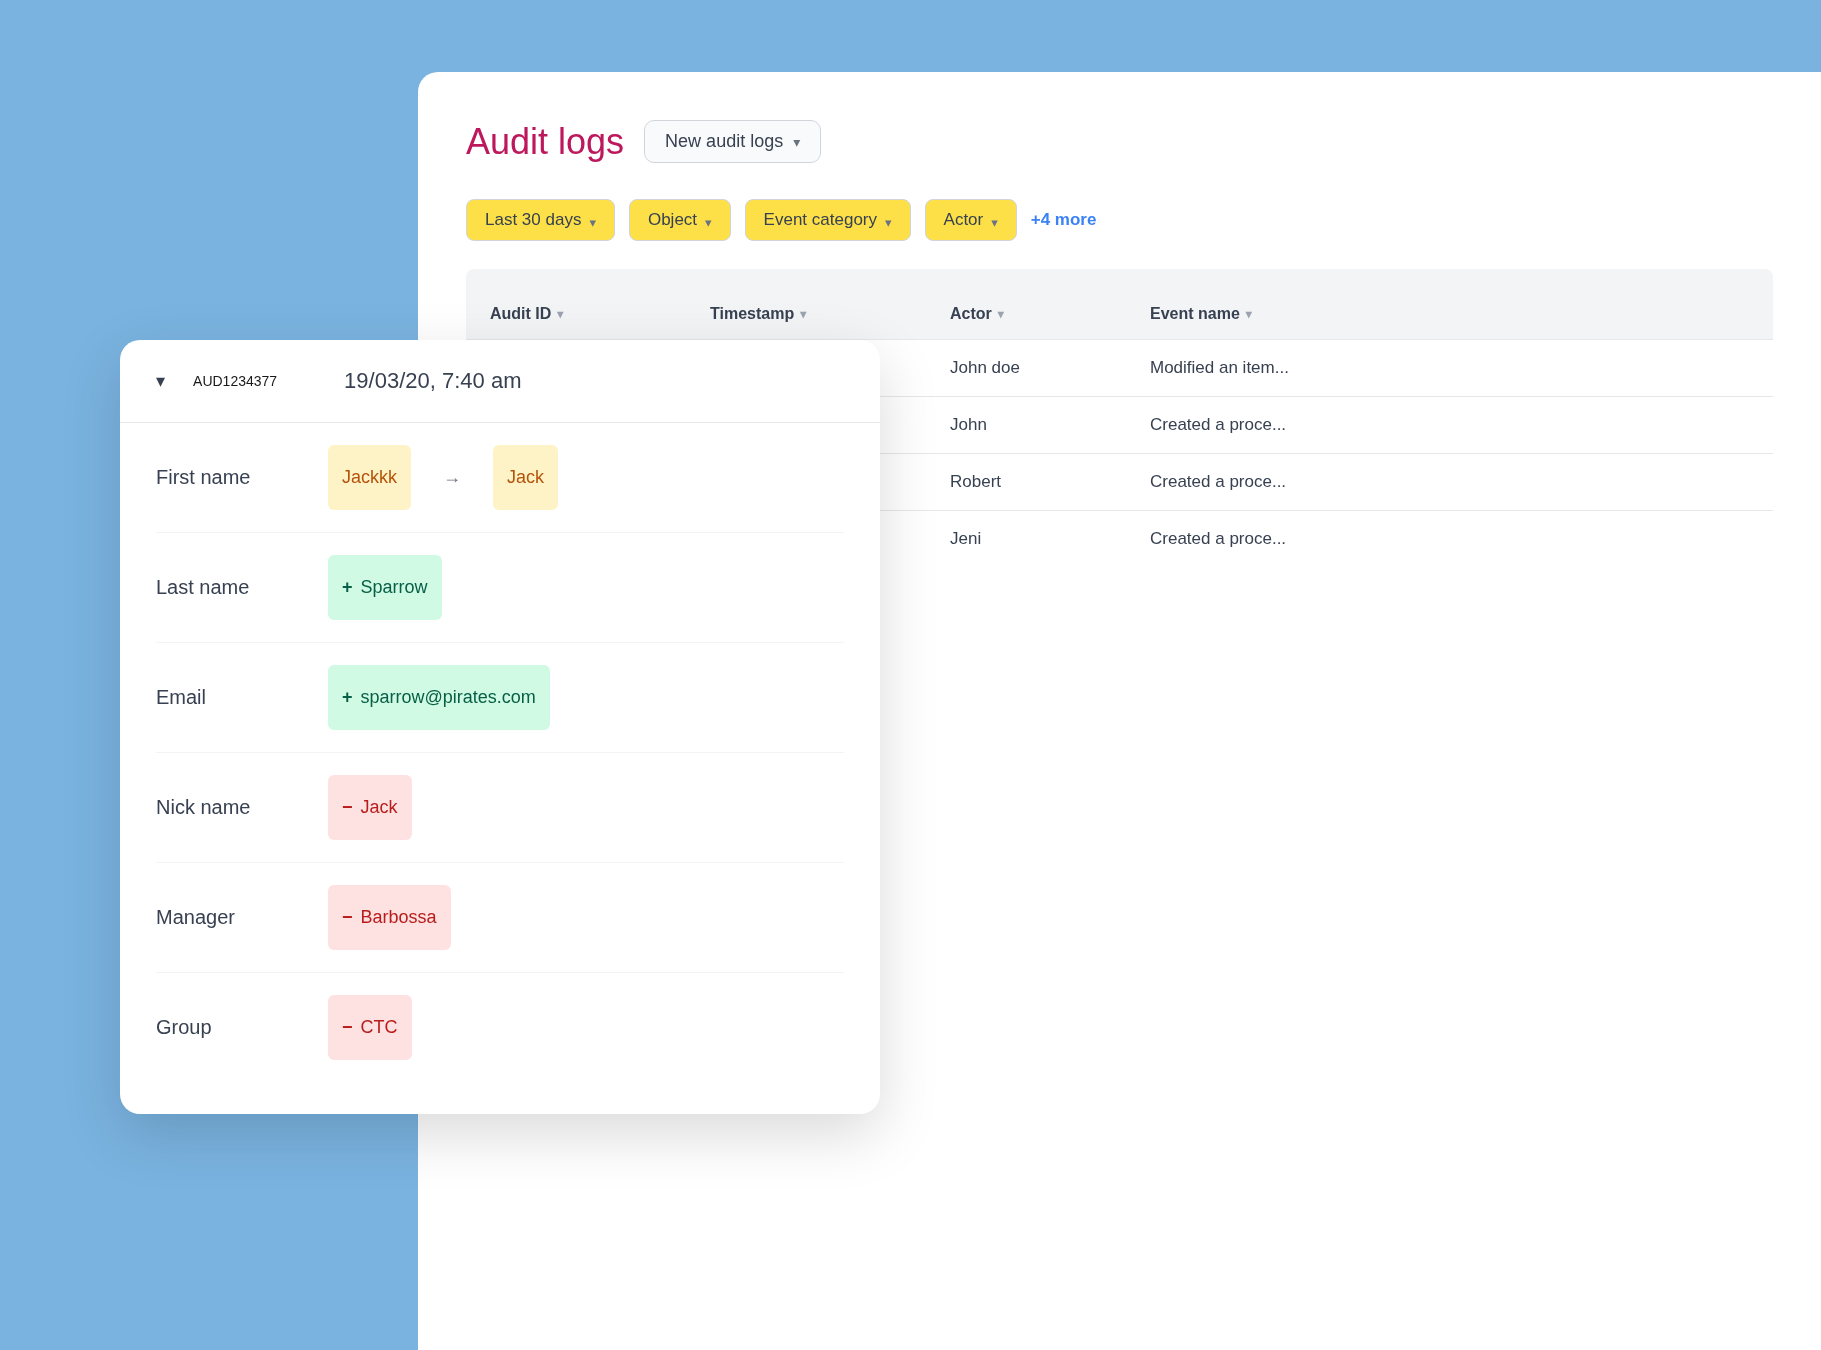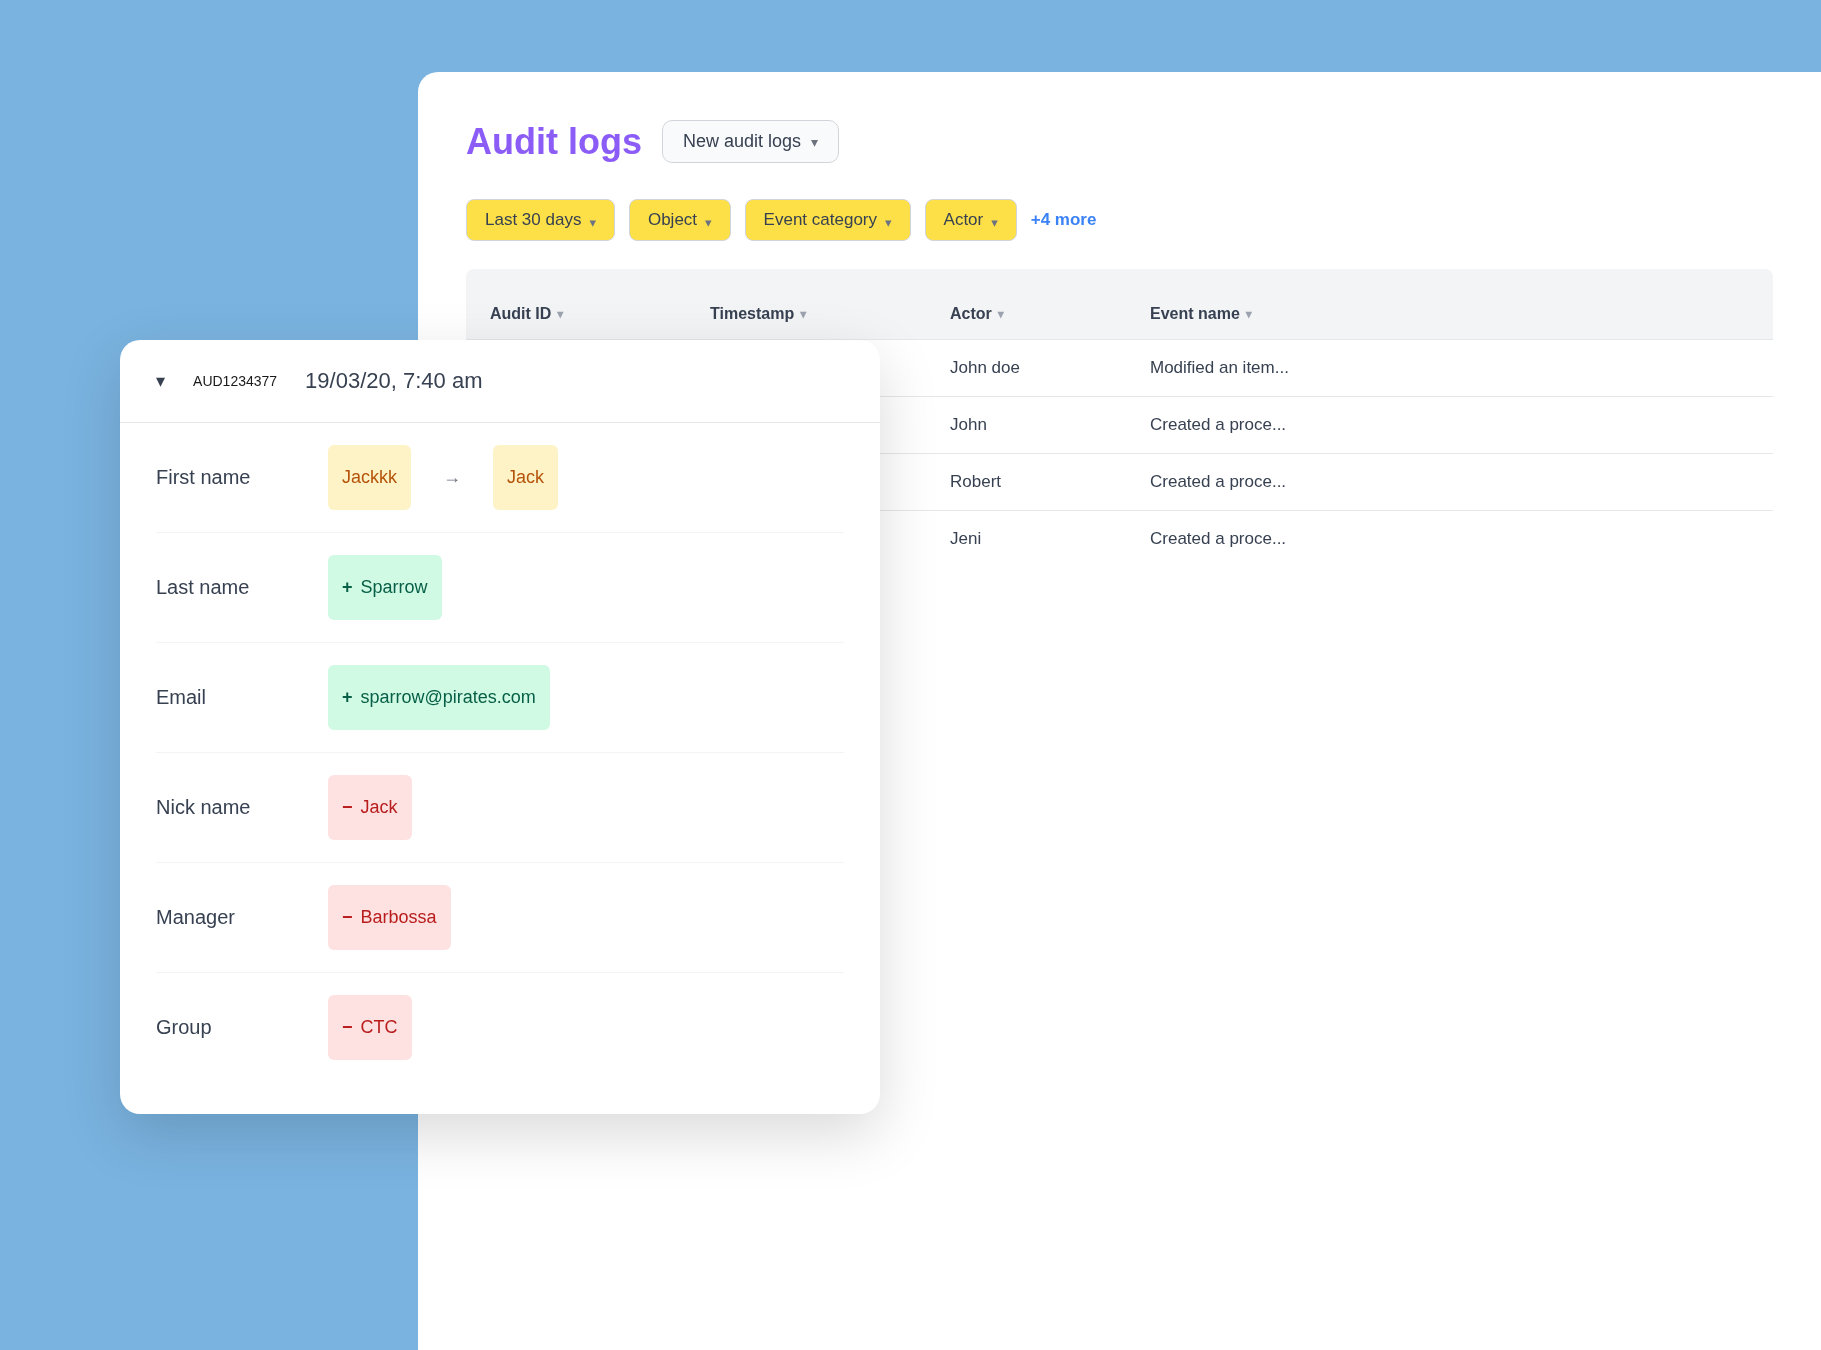--- a/index.html
+++ b/index.html
@@ -29,22 +29,22 @@
     
     .header-row {
       display: flex;
       align-items: center;
       gap: 20px;
       margin-bottom: 36px;
     }
 
     .page-title {
       font-size: 36px;
-      font-weight: 700;
-      color: #8b5cf6;
+      font-weight: 400;
+      color: #be185d;
     }
 
     .dropdown-btn {
       display: flex;
       align-items: center;
       gap: 10px;
       padding: 10px 20px;
       border: 1.5px solid #d1d5db;
       border-radius: 10px;
       background: #f9fafb;
@@ -176,20 +176,21 @@
 
     .audit-id {
       font-size: 14px;
       font-weight: 400;
       color: #1a1a1a;
     }
 
     .audit-timestamp {
       font-size: 22px;
       color: #374151;
+      margin-left: 39px;
     }
 
     .detail-body {
       padding: 0 36px 32px 36px;
     }
 
     .detail-row {
       display: flex;
       align-items: center;
       gap: 32px;

